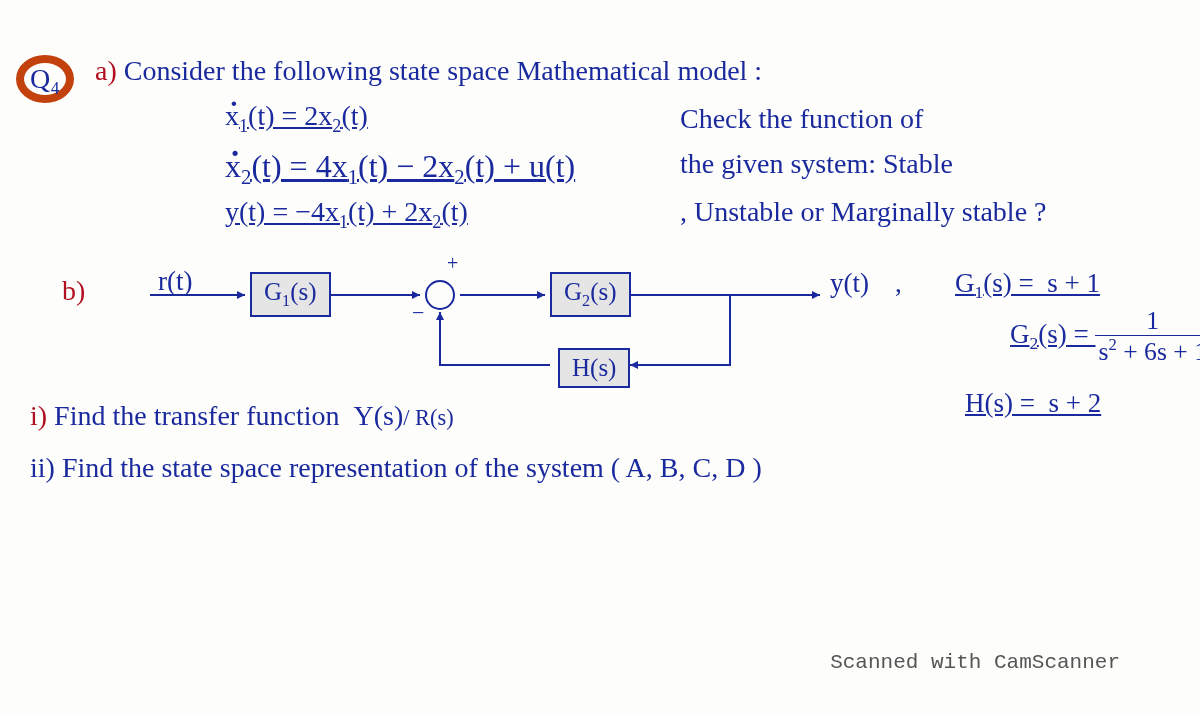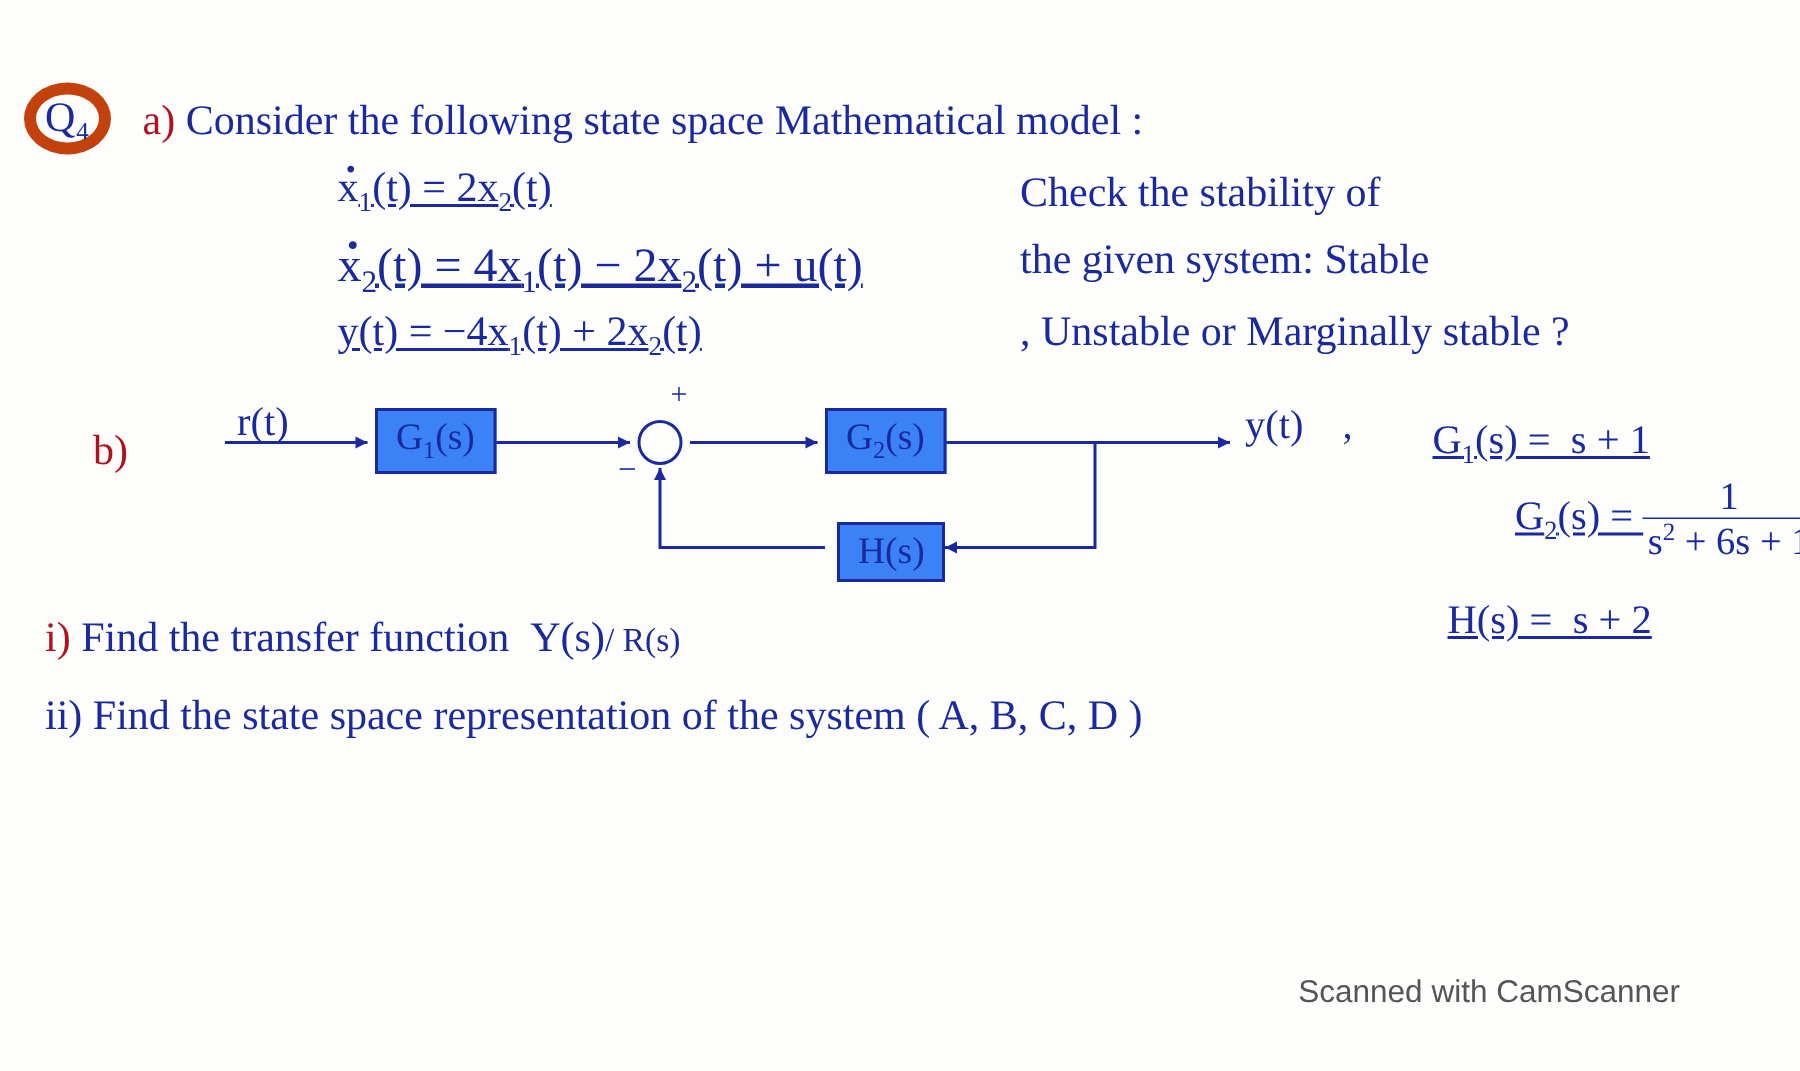--- a/index.html
+++ b/index.html
@@ -25,21 +25,21 @@
     left: 16px;
     font-size: 28px;
     color: #1a2a9e;
   }
   .qnum-circle {
     border: 8px solid #c2410c;
     border-radius: 50%;
     padding: 0 6px;
     display: inline-block;
   }
-  .row { position: absolute; white-space: nowrap; margin-top: 10px; }
+  .row { position: absolute; white-space: nowrap; }
   .math { font-family: 'Comic Sans MS', cursive; text-decoration: underline; }
   .sub { font-size: 0.65em; vertical-align: sub; }
   .sup { font-size: 0.65em; vertical-align: super; }
   .line-a1 { top: 55px; left: 95px; font-size: 28px; }
   .line-eq1 { top: 100px; left: 225px; font-size: 28px; }
   .line-eq2 { top: 148px; left: 225px; font-size: 32px; }
   .line-eq3 { top: 196px; left: 225px; font-size: 28px; }
   .check1 { top: 103px; left: 680px; font-size: 28px; }
   .check2 { top: 148px; left: 680px; font-size: 28px; }
   .check3 { top: 196px; left: 680px; font-size: 28px; }
@@ -55,21 +55,21 @@
     font-size: 0.95em;
   }
   .frac .num { display: block; padding: 0 3px; }
   .frac .den { display: block; border-top: 1.8px solid #1a2a9e; padding: 0 3px; }
   .part-i { top: 400px; left: 30px; font-size: 28px; }
   .part-ii { top: 452px; left: 30px; font-size: 28px; }
   .watermark {
     position: absolute;
     bottom: 40px;
     right: 80px;
-    font-family: Liberation Sans, sans-serif;
+    font-family: Liberation Mono, monospace;
     font-size: 21px;
     color: #555;
   }
   .dot { position: relative; display: inline-block; }
   .dot::before {
     content: "·";
     position: absolute;
     top: -0.42em;
     left: 0.15em;
     font-weight: bold;
@@ -83,21 +83,21 @@
     height: 120px;
   }
   .dlabel { position: absolute; font-size: 27px; color: #1a2a9e; }
   .rlabel { top: -4px; left: 8px; }
   .box {
     position: absolute;
     border: 2px solid #1a2a9e;
     color: #1a2a9e;
     padding: 4px 12px;
     font-size: 25px;
-    background: #3b82f6;
+    background: #e5e5e5;
   }
   .g1box { top: 2px; left: 100px; }
   .g2box { top: 2px; left: 400px; }
   .hbox  { top: 78px; left: 408px; }
   .sum {
     position: absolute;
     width: 30px; height: 30px;
     border: 2px solid #1a2a9e;
     border-radius: 50%;
     top: 10px; left: 275px;
@@ -127,21 +127,21 @@
   <div class="row blue line-eq1 math">
     <span class="dot">x</span><span class="sub">1</span>(t) = 2x<span class="sub">2</span>(t)
   </div>
   <div class="row blue line-eq2 math">
     <span class="dot">x</span><span class="sub">2</span>(t) = 4x<span class="sub">1</span>(t) − 2x<span class="sub">2</span>(t) + u(t)
   </div>
   <div class="row blue line-eq3 math">
     y(t) = −4x<span class="sub">1</span>(t) + 2x<span class="sub">2</span>(t)
   </div>
 
-  <div class="row blue check1">Check the stability of</div>
+  <div class="row blue check1">Check the function of</div>
   <div class="row blue check2">the given system: Stable</div>
   <div class="row blue check3">, Unstable or Marginally stable ?</div>
 
   <div class="row red part-b">b)</div>
 
   <div class="diagram">
     <svg class="arrows">
       <line x1="0" y1="25" x2="95" y2="25"></line>
         <polygon points="95,25 87,21 87,29"></polygon>
       <line x1="180" y1="25" x2="270" y2="25"></line>

